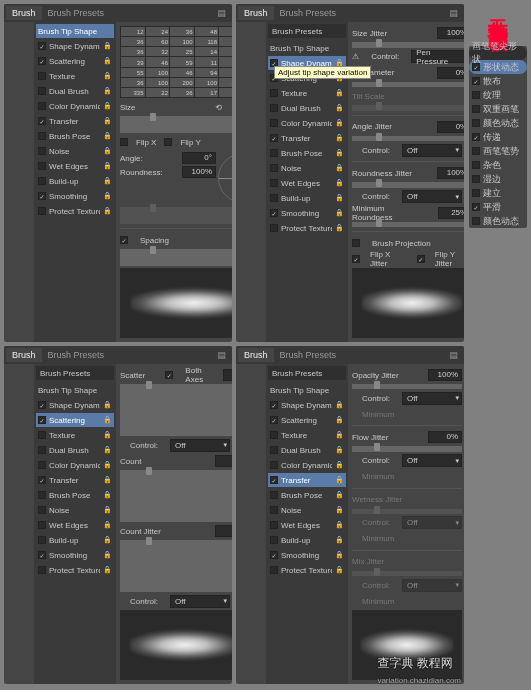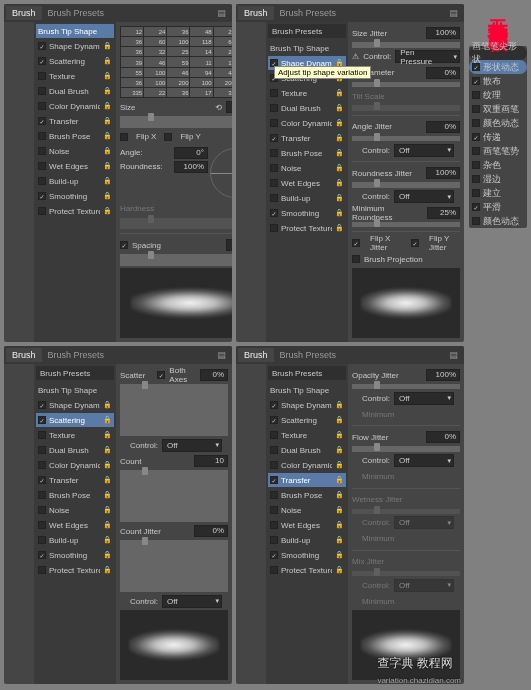--- a/index.html
+++ b/index.html
@@ -16,21 +16,21 @@
   .side-row.hl { background: #5a7aa8; color: #fff; }
   .cb { width: 8px; height: 8px; border: 1px solid #222; background: #2a2a2a; display: flex; align-items: center; justify-content: center; font-size: 6px; color: #ccc; flex-shrink: 0; }
   .lock { margin-left: auto; font-size: 7px; color: #888; }
   .subhead { background: #2f2f2f; height: 14px; display: flex; align-items: center; padding: 0 4px; font-size: 8px; margin-bottom: 2px; }
   .side-label { flex: 1; white-space: nowrap; overflow: hidden; }
   .right-pane { flex: 1; display: flex; flex-direction: column; padding: 4px; gap: 2px; }
   .pct-field { width: 34px; height: 12px; background: #2a2a2a; border: 1px solid #222; text-align: right; padding: 0 3px; font-size: 8px; color: #ccc; }
   .grid-thumbs { display: grid; grid-template-columns: repeat(6, 1fr); gap: 1px; height: 72px; background: #2a2a2a; padding: 1px; overflow: hidden; }
   .thumb { background: #555; position: relative; display: flex; align-items: flex-end; justify-content: flex-end; font-size: 6px; color: #ccc; padding: 1px; }
   .thumb::before { content: ""; position: absolute; top: 2px; left: 2px; right: 2px; bottom: 9px; background: radial-gradient(ellipse at center, #ddd 0%, #555 70%); border-radius: 50%; }
-  .ctrl-row { display: flex; align-items: center; height: 14px; gap: 4px; font-size: 8px; }
+  .ctrl-row { display: flex; align-items: center; height: 14px; gap: 12px; font-size: 8px; }
   .ctrl-label { width: 50px; }
   .slider { flex: 1; height: 2px; background: #666; position: relative; }
   .slider::after { content: ""; position: absolute; left: 20%; top: -3px; width: 6px; height: 8px; background: #888; border-radius: 1px; }
   .select { height: 13px; background: #2a2a2a; border: 1px solid #222; padding: 0 12px 0 4px; font-size: 8px; color: #ccc; display: flex; align-items: center; min-width: 60px; position: relative; }
   .select::after { content: "▾"; position: absolute; right: 2px; font-size: 7px; }
   .angle-dial { width: 50px; height: 50px; border: 1px solid #666; border-radius: 50%; position: relative; margin: 2px auto; }
   .angle-dial::after { content: ""; position: absolute; left: 50%; top: 0; bottom: 0; width: 1px; background: #888; }
   .angle-dial::before { content: ""; position: absolute; top: 50%; left: 0; right: 0; height: 1px; background: #888; }
   .preview-area { height: 70px; background: #2a2a2a; margin-top: auto; display: flex; align-items: center; justify-content: center; padding: 4px; }
   .stroke { width: 90%; height: 50px; background: radial-gradient(ellipse 70% 40% at center, rgba(255,255,255,0.95) 0%, rgba(255,255,255,0.7) 30%, rgba(255,255,255,0.2) 60%, transparent 80%); filter: blur(1px); }
@@ -185,23 +185,20 @@
                 <span class="ctrl-label">Angle:</span>
                 <span class="pct-field">0°</span>
               </div>
             <div class="ctrl-row">
                 <span class="ctrl-label">Roundness:</span>
                 <span class="pct-field">100%</span>
               </div>
           </div>
           <div class="angle-dial"></div>
         </div>
-        <div class="ctrl-row">
-            <span class="ctrl-label" style="color:#777">Hardness</span>
-          </div>
         <div class="slider" style="opacity:.4"></div>
         <hr class="sep">
         <div class="ctrl-row">
             <span class="cb">✓</span>
             <span class="ctrl-label">Spacing</span>
             <span style="margin-left:auto" class="pct-field">1%</span>
           </div>
         <div class="slider"></div>
         <div class="preview-area">
             <div class="stroke"></div>
@@ -322,30 +319,30 @@
         <div class="ctrl-row">
             <span style="padding-left:10px">Control:</span>
             <span class="select">Off</span>
           </div>
         <div class="ctrl-row">
             <span>Minimum Roundness</span>
             <span style="margin-left:auto" class="pct-field">25%</span>
           </div>
         <div class="slider"></div>
         <hr class="sep">
+        <div class="ctrl-row">
+            <span class="cb"></span>
+            <span>Brush Projection</span>
+          </div>
         <div class="ctrl-row" style="gap:10px">
           <span class="cb">✓</span>
             <span>Flip X Jitter</span>
           <span class="cb">✓</span>
             <span>Flip Y Jitter</span>
         </div>
-        <div class="ctrl-row">
-            <span class="cb"></span>
-            <span>Brush Projection</span>
-          </div>
         <div class="preview-area">
             <div class="stroke"></div>
           </div>
       </div>
     </div>
     <div class="tooltip" style="top:62px;left:38px">Adjust tip shape variation</div>
   </div>
 
   <div class="panel">
     <div class="tabs">

